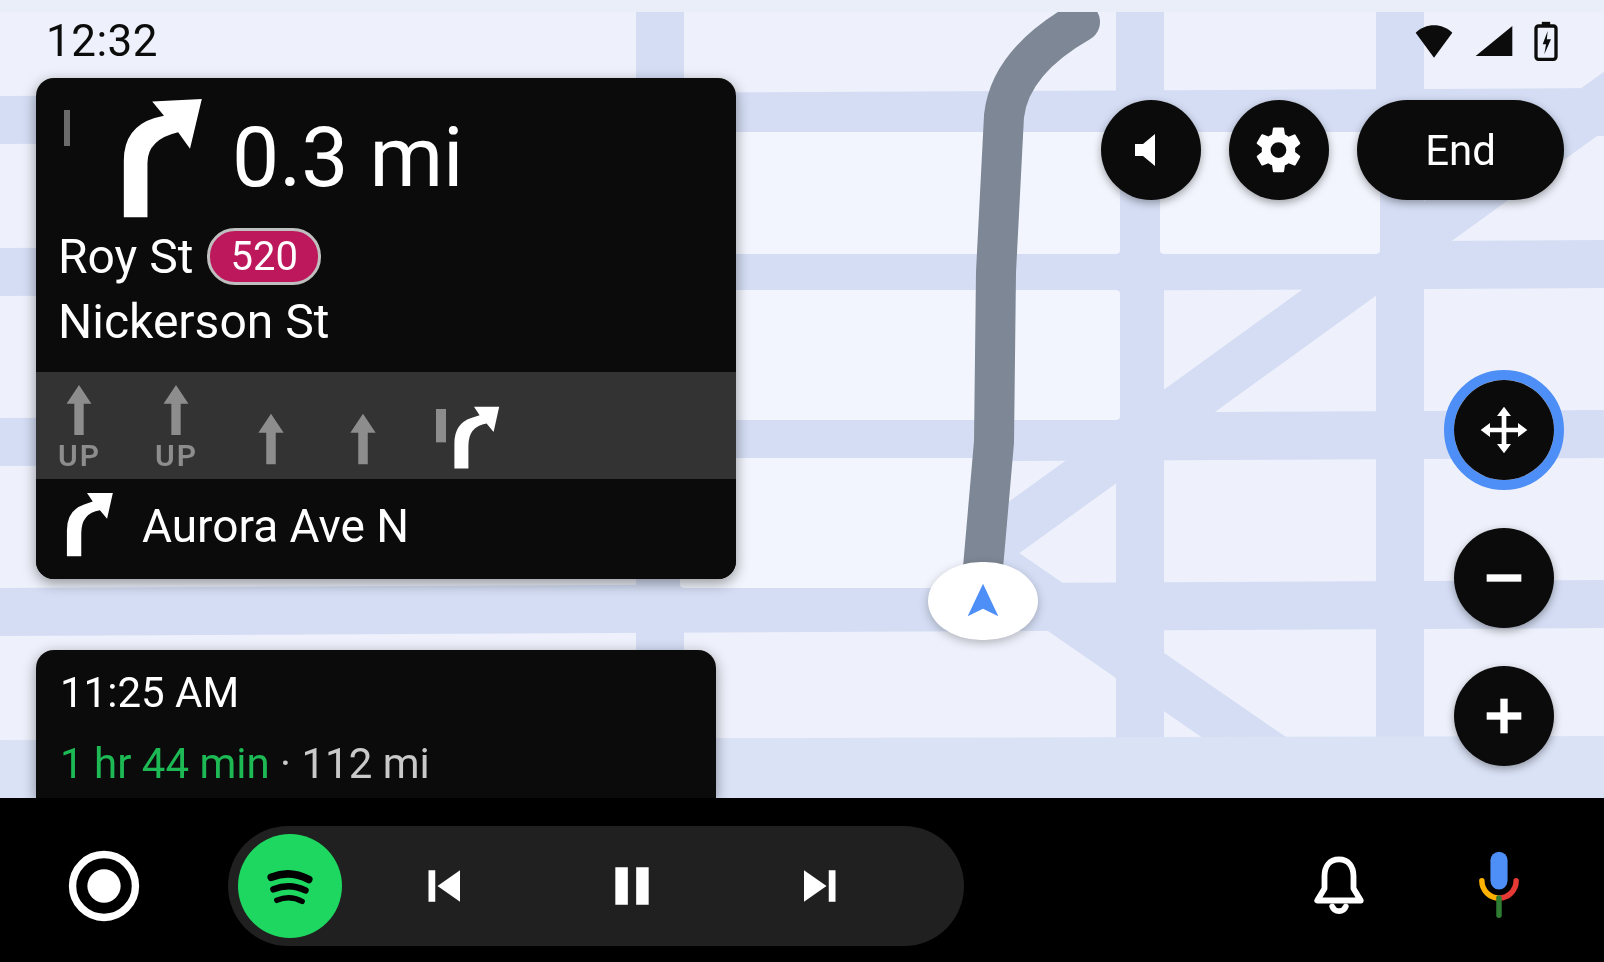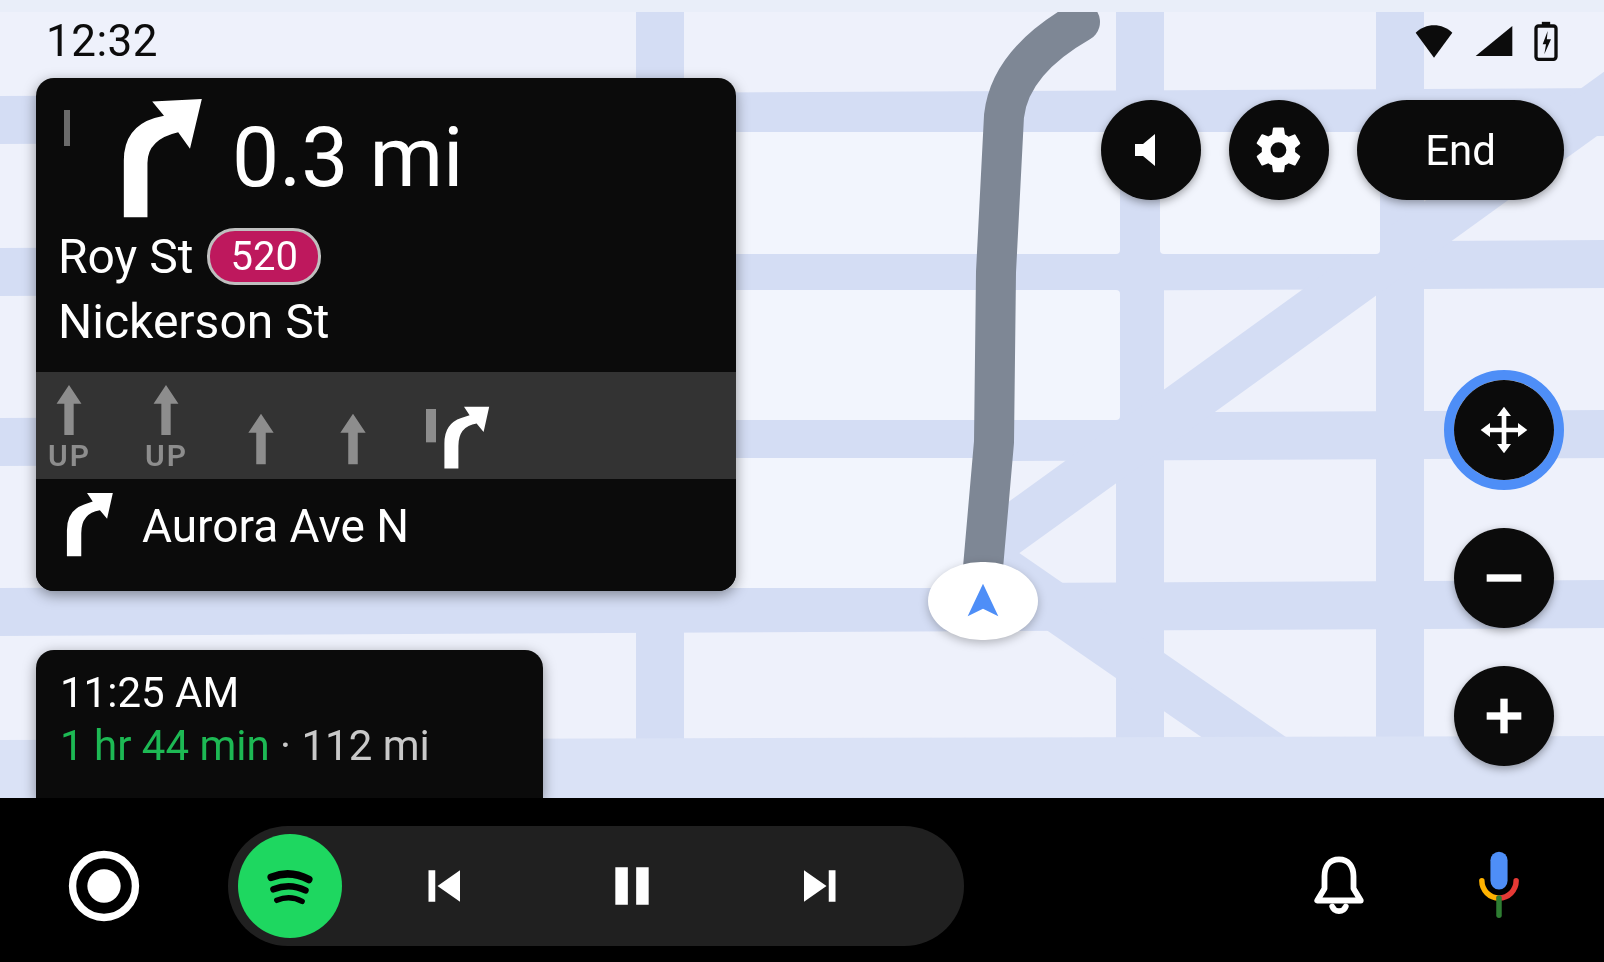--- a/index.html
+++ b/index.html
@@ -29,28 +29,28 @@
 
   
   .nav-card { position: absolute; top: 66px; left: 36px; width: 700px; background: #0b0b0b; border-radius: 18px; overflow: hidden; box-shadow: 0 4px 14px rgba(0,0,0,0.4); }
   .nav-card .turn-row { display: flex; align-items: center; gap: 26px; padding: 14px 26px 0 6px; }
   .turn-row .tick { width: 6px; height: 36px; background: #6b6b6b; margin-left: 22px; margin-top: -58px; }
   .nav-card .distance { color: #fff; font-size: 84px; font-weight: 400; }
   .nav-card .streets { padding: 6px 22px 22px 22px; display: flex; flex-direction: column; gap: 8px; }
   .street-line { display: flex; align-items: flex-start; gap: 14px; }
   .street-line .name { color: #fff; font-size: 48px; }
   .shield { display: inline-flex; align-items: center; justify-content: center; padding: 2px 20px; border-radius: 28px; background: #be185d; border: 3px solid #bfbfbf; color: #fff; font-size: 40px; }
-  .lanes { background: #333333; padding: 10px 22px 6px 12px; display: flex; align-items: flex-end; gap: 54px; }
+  .lanes { background: #333333; padding: 10px 22px 6px 22px; display: flex; align-items: flex-end; gap: 54px; }
   .lane { display: flex; flex-direction: column; align-items: center; gap: 0; }
   .lane-label { color: #8d8d8d; font-size: 30px; font-weight: 600; letter-spacing: 2px; }
-  .next-step { background: #0b0b0b; padding: 14px 22px 32px 22px; display: flex; align-items: center; gap: 26px; }
+  .next-step { background: #0b0b0b; padding: 14px 22px 20px 22px; display: flex; align-items: center; gap: 26px; }
   .next-step .label { color: #fff; font-size: 46px; }
 
   
-  .eta-card { position: absolute; top: 638px; left: 36px; width: 507px; height: 148px; background: #0b0b0b; border-radius: 18px 18px 0 0; padding: 18px 24px 10px 24px; box-shadow: 0 4px 14px rgba(0,0,0,0.4); display: flex; flex-direction: column; justify-content: flex-start; gap: 4px; }
+  .eta-card { position: absolute; top: 638px; left: 36px; width: 680px; height: 148px; background: #0b0b0b; border-radius: 18px 18px 0 0; padding: 18px 24px 10px 24px; box-shadow: 0 4px 14px rgba(0,0,0,0.4); display: flex; flex-direction: column; justify-content: space-between; gap: 4px; }
   .eta-time { color: #fff; font-size: 42px; }
   .eta-detail { font-size: 42px; color: #c9c9c9; }
   .eta-detail .dur { color: #1db954; }
 
   
   .pos-marker { position: absolute; left: 928px; top: 550px; width: 110px; height: 78px; background: #fff; border-radius: 50%/52%; display: flex; align-items: center; justify-content: center; box-shadow: 0 3px 10px rgba(0,0,0,0.25); }
 
   
   .bottom-bar { position: absolute; left: 0; right: 0; bottom: 0; height: 176px; background: #000; display: flex; align-items: center; padding: 0 60px; gap: 40px; }
   .home-btn { width: 88px; height: 88px; display: flex; align-items: center; justify-content: center; cursor: pointer; }

